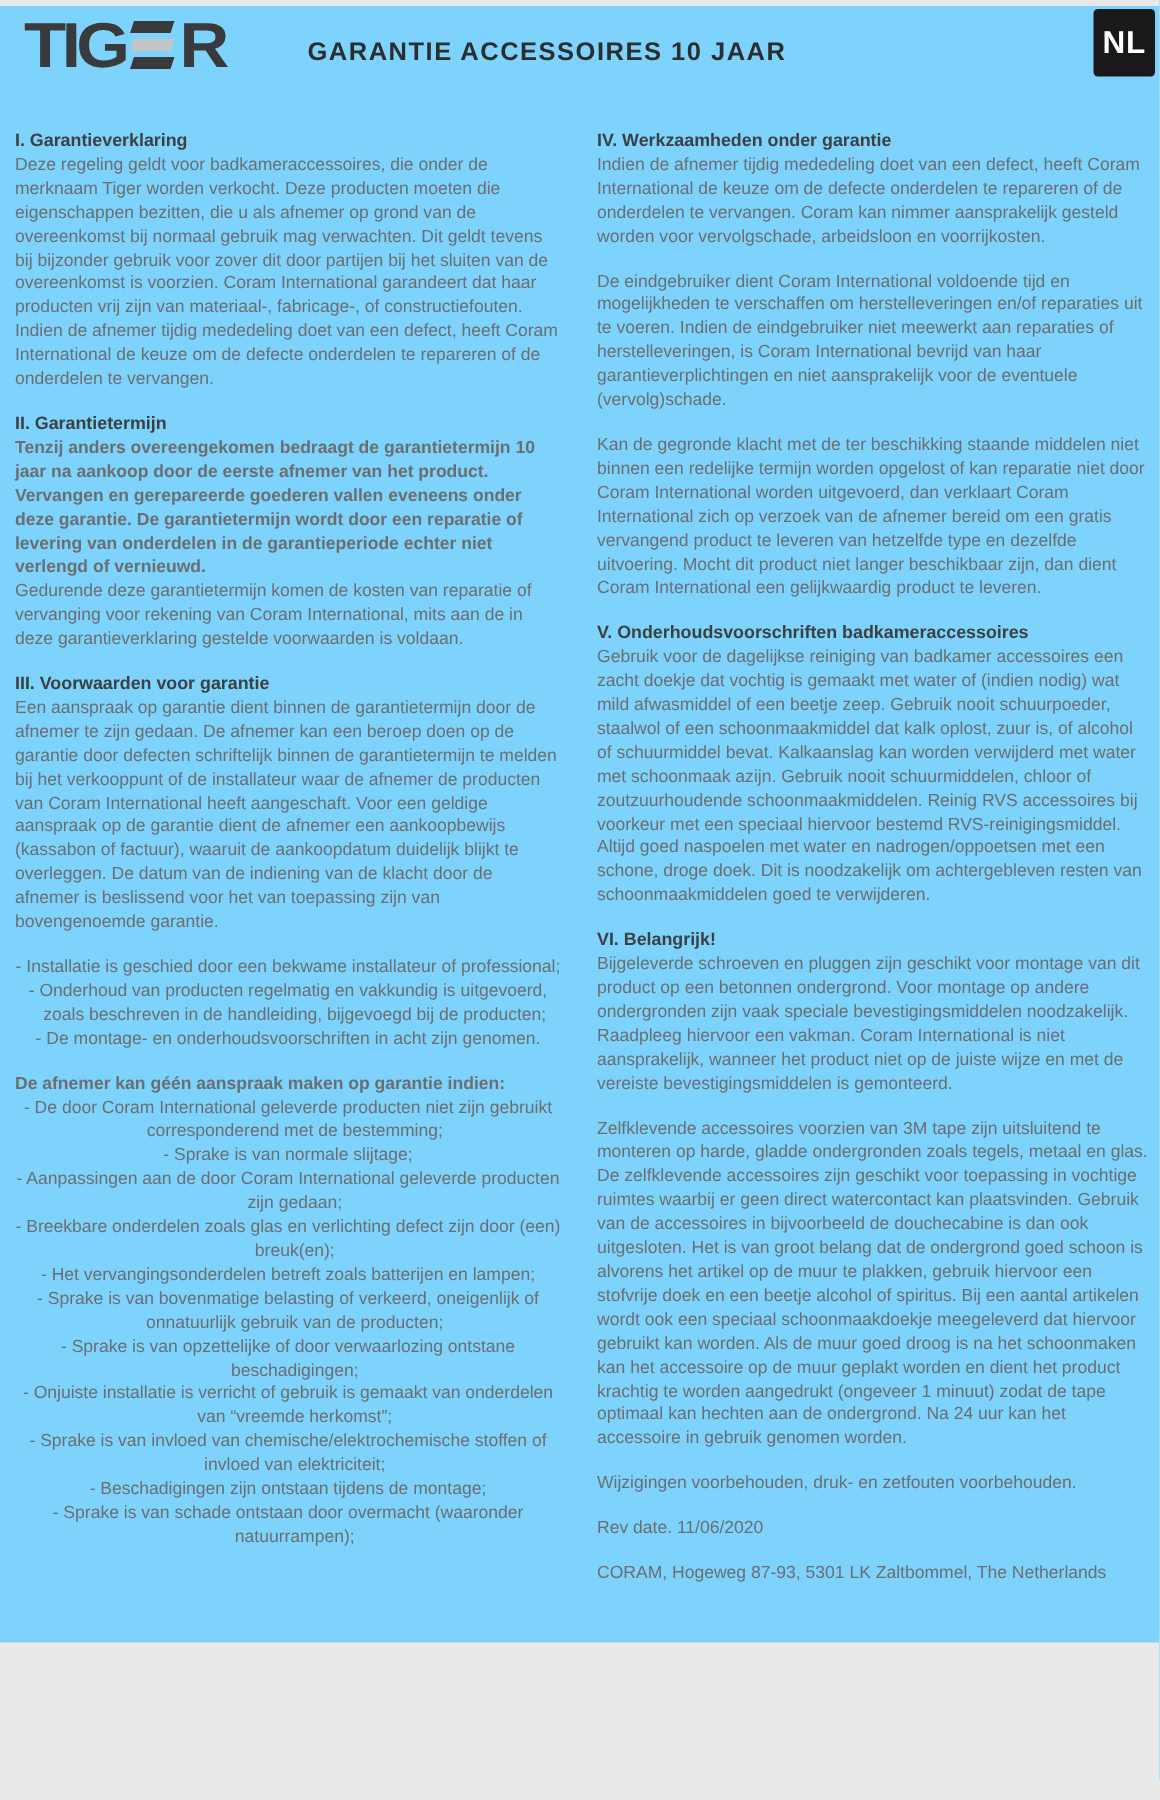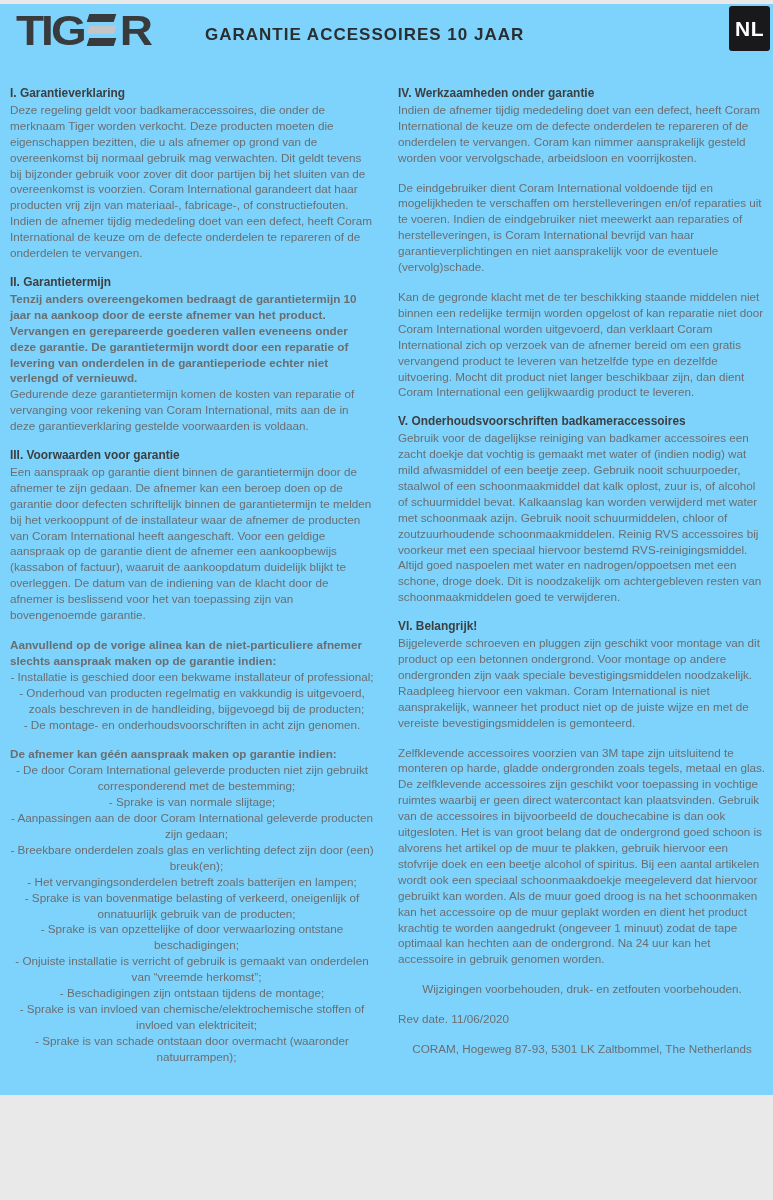--- a/index.html
+++ b/index.html
@@ -62,21 +62,21 @@
   .col-right{left:398px;width:368px;}
   .col h2{
     margin:0;font-size:11.9px;line-height:15.9px;
     font-weight:bold;color:var(--text-heading);
   }
   .col p{margin:0 0 14px 0;}
   .col p.tight{margin:0;font-weight:bold;}
   .col p.endblock{margin:0 0 14px 0;}
   .bullets{margin:0 0 14px 0;text-align:center;}
   .bullet{padding-left:9px;text-indent:-9px;}
-  .notes-line{margin:0;text-align:center;}
+  .notes-line{margin:0;}
   
   .footer-bar{
     position:absolute;left:0;top:1130px;width:773px;height:60px;
     background:var(--footer-bar);
     border-radius:10px 0 0 36px;
     z-index:2;
     display:flex;align-items:center;justify-content:flex-end;
   }
   .footer-bar .site{
     font-size:28px;color:#3d4042;letter-spacing:0.5px;
@@ -109,39 +109,38 @@
       <p>Deze regeling geldt voor badkameraccessoires, die onder de merknaam Tiger worden verkocht. Deze producten moeten die eigenschappen bezitten, die u als afnemer op grond van de overeenkomst bij normaal gebruik mag verwachten. Dit geldt tevens bij bijzonder gebruik voor zover dit door partijen bij het sluiten van de overeenkomst is voorzien. Coram International garandeert dat haar producten vrij zijn van materiaal-, fabricage-, of constructiefouten. Indien de afnemer tijdig mededeling doet van een defect, heeft Coram International de keuze om de defecte onderdelen te repareren of de onderdelen te vervangen.</p>
 
       <h2>II. Garantietermijn</h2>
       <p class="tight">Tenzij anders overeengekomen bedraagt de garantietermijn 10 jaar na aankoop door de eerste afnemer van het product.</p>
       <p class="tight">Vervangen en gerepareerde goederen vallen eveneens onder deze garantie. De garantietermijn wordt door een reparatie of levering van onderdelen in de garantieperiode echter niet verlengd of vernieuwd.</p>
       <p class="endblock">Gedurende deze garantietermijn komen de kosten van reparatie of vervanging voor rekening van Coram International, mits aan de in deze garantieverklaring gestelde voorwaarden is voldaan.</p>
 
       <h2>III. Voorwaarden voor garantie</h2>
       <p>Een aanspraak op garantie dient binnen de garantietermijn door de afnemer te zijn gedaan. De afnemer kan een beroep doen op de garantie door defecten schriftelijk binnen de garantietermijn te melden bij het verkooppunt of de installateur waar de afnemer de producten van Coram International heeft aangeschaft. Voor een geldige aanspraak op de garantie dient de afnemer een aankoopbewijs (kassabon of factuur), waaruit de aankoopdatum duidelijk blijkt te overleggen. De datum van de indiening van de klacht door de afnemer is beslissend voor het van toepassing zijn van bovengenoemde garantie.</p>
 
-      <p class="tight">Aanvullend op de vorige alinea kan de niet-particuliere afnemer slechts aanspraak maken op de garantie indien:</p>
       <div class="bullets">
         <div class="bullet">- Installatie is geschied door een bekwame installateur of professional;</div>
         <div class="bullet">- Onderhoud van producten regelmatig en vakkundig is uitgevoerd, zoals beschreven in de handleiding, bijgevoegd bij de producten;</div>
         <div class="bullet">- De montage- en onderhoudsvoorschriften in acht zijn genomen.</div>
       </div>
 
       <p class="tight">De afnemer kan géén aanspraak maken op garantie indien:</p>
       <div class="bullets">
         <div class="bullet">- De door Coram International geleverde producten niet zijn gebruikt corresponderend met de bestemming;</div>
         <div class="bullet">- Sprake is van normale slijtage;</div>
         <div class="bullet">- Aanpassingen aan de door Coram International geleverde producten zijn gedaan;</div>
         <div class="bullet">- Breekbare onderdelen zoals glas en verlichting defect zijn door (een) breuk(en);</div>
         <div class="bullet">- Het vervangingsonderdelen betreft zoals batterijen en lampen;</div>
         <div class="bullet">- Sprake is van bovenmatige belasting of verkeerd, oneigenlijk of onnatuurlijk gebruik van de producten;</div>
         <div class="bullet">- Sprake is van opzettelijke of door verwaarlozing ontstane beschadigingen;</div>
         <div class="bullet">- Onjuiste installatie is verricht of gebruik is gemaakt van onderdelen van “vreemde herkomst”;</div>
+        <div class="bullet">- Sprake is van invloed van chemische/elektrochemische stoffen of invloed van elektriciteit;</div>
         <div class="bullet">- Beschadigingen zijn ontstaan tijdens de montage;</div>
-        <div class="bullet">- Sprake is van invloed van chemische/elektrochemische stoffen of invloed van elektriciteit;</div>
         <div class="bullet">- Sprake is van schade ontstaan door overmacht (waaronder natuurrampen);</div>
       </div>
     </section>
 
     <section class="col col-right">
 
       <h2>IV. Werkzaamheden onder garantie</h2>
       <p>Indien de afnemer tijdig mededeling doet van een defect, heeft Coram International de keuze om de defecte onderdelen te repareren of de onderdelen te vervangen. Coram kan nimmer aansprakelijk gesteld worden voor vervolgschade, arbeidsloon en voorrijkosten.</p>
       <p>De eindgebruiker dient Coram International voldoende tijd en mogelijkheden te verschaffen om herstelleveringen en/of reparaties uit te voeren. Indien de eindgebruiker niet meewerkt aan reparaties of herstelleveringen, is Coram International bevrijd van haar garantieverplichtingen en niet aansprakelijk voor de eventuele (vervolg)schade.</p>
       <p>Kan de gegronde klacht met de ter beschikking staande middelen niet binnen een redelijke termijn worden opgelost of kan reparatie niet door Coram International worden uitgevoerd, dan verklaart Coram International zich op verzoek van de afnemer bereid om een gratis vervangend product te leveren van hetzelfde type en dezelfde uitvoering. Mocht dit product niet langer beschikbaar zijn, dan dient Coram International een gelijkwaardig product te leveren.</p>

